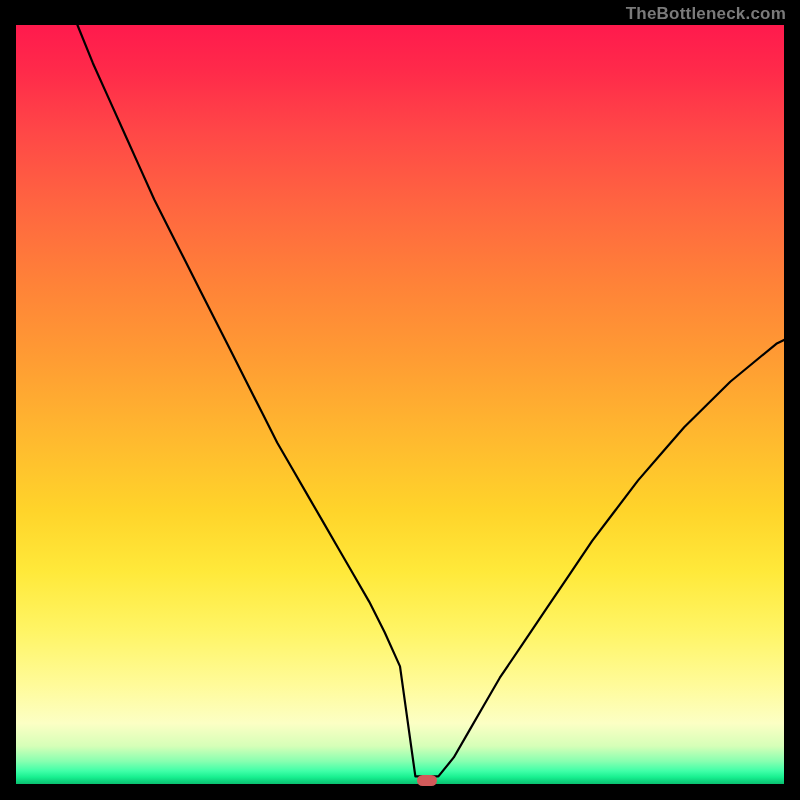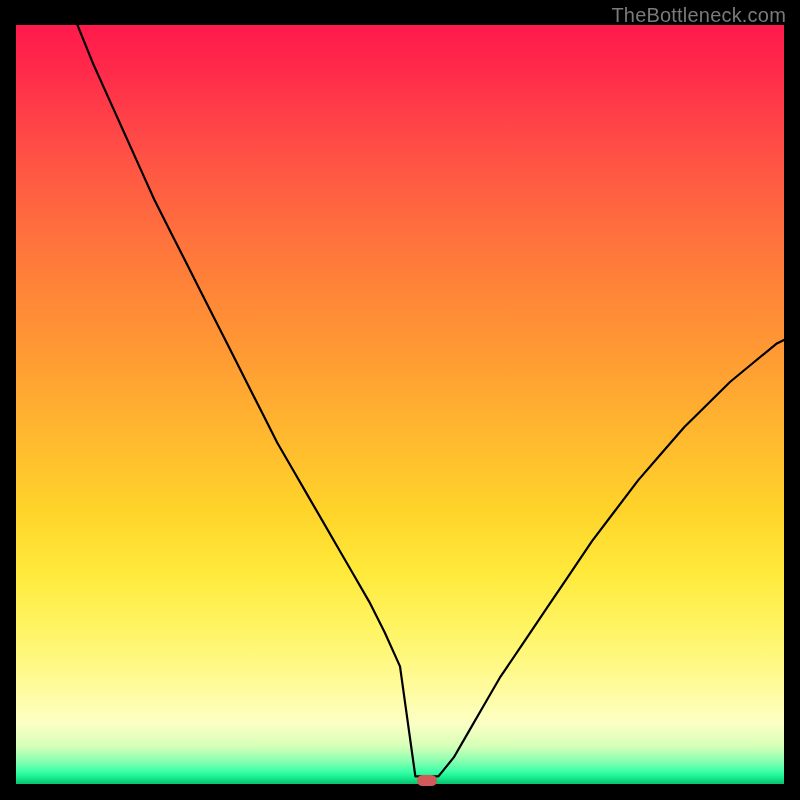--- a/index.html
+++ b/index.html
@@ -54,22 +54,22 @@
     height: 759px;
   }
   .marker {
     position: absolute;
     border-radius: 6px;
   }
   .watermark {
     position: absolute;
     top: 4px;
     right: 14px;
-    font-size: 20px;
-    font-weight: 400;
+    font-size: 17px;
+    font-weight: 700;
     color: #7a7a7a;
     letter-spacing: 0.2px;
   }
 </style>
 </head>
 <body>
 
 <div class="frame">
   <div class="plot">
     <svg class="curve-svg" viewBox="0 0 768 759" preserveAspectRatio="none">

